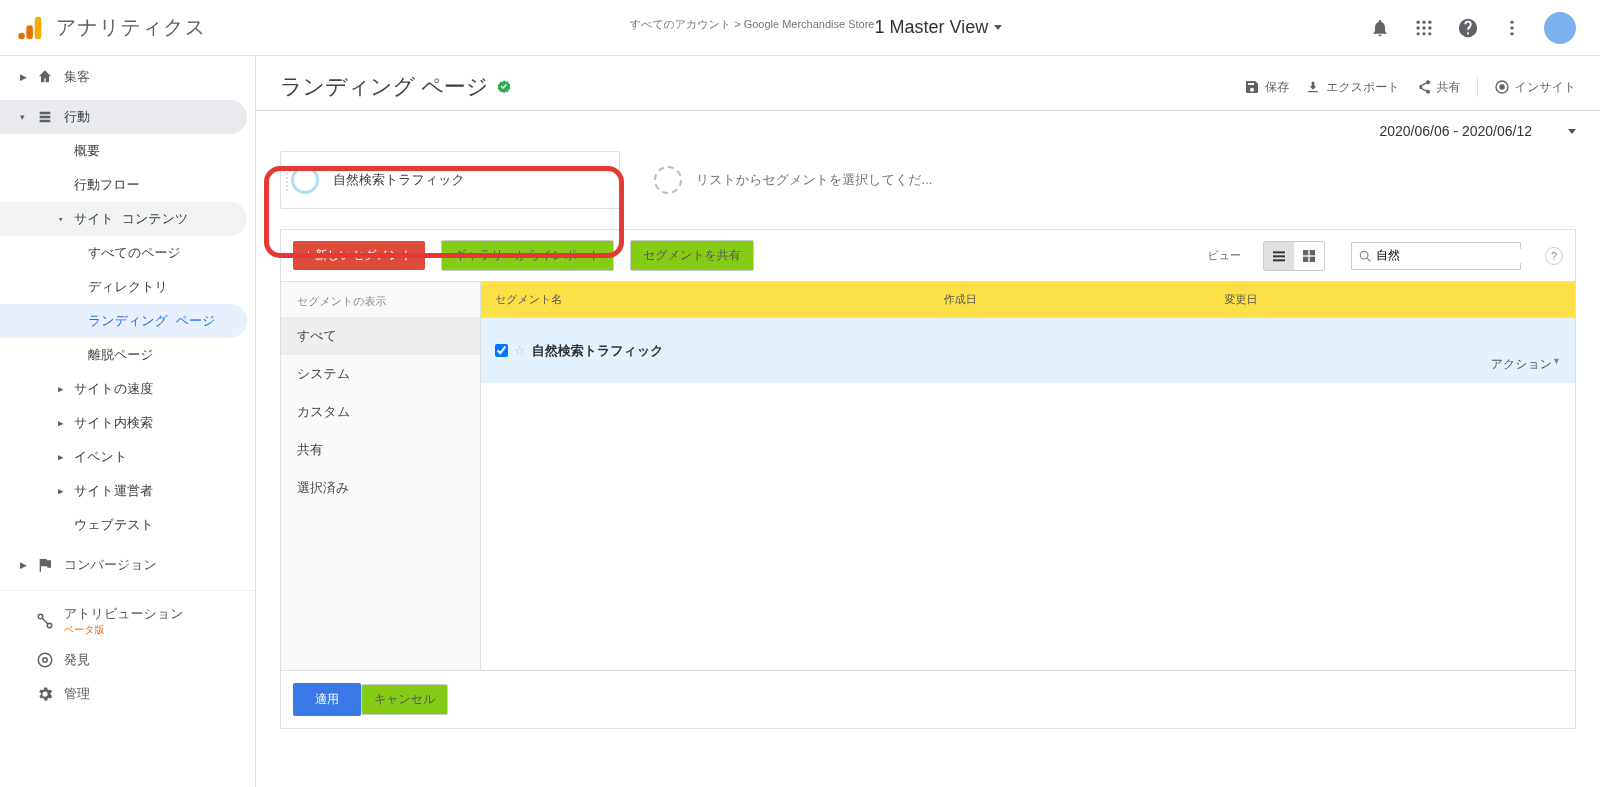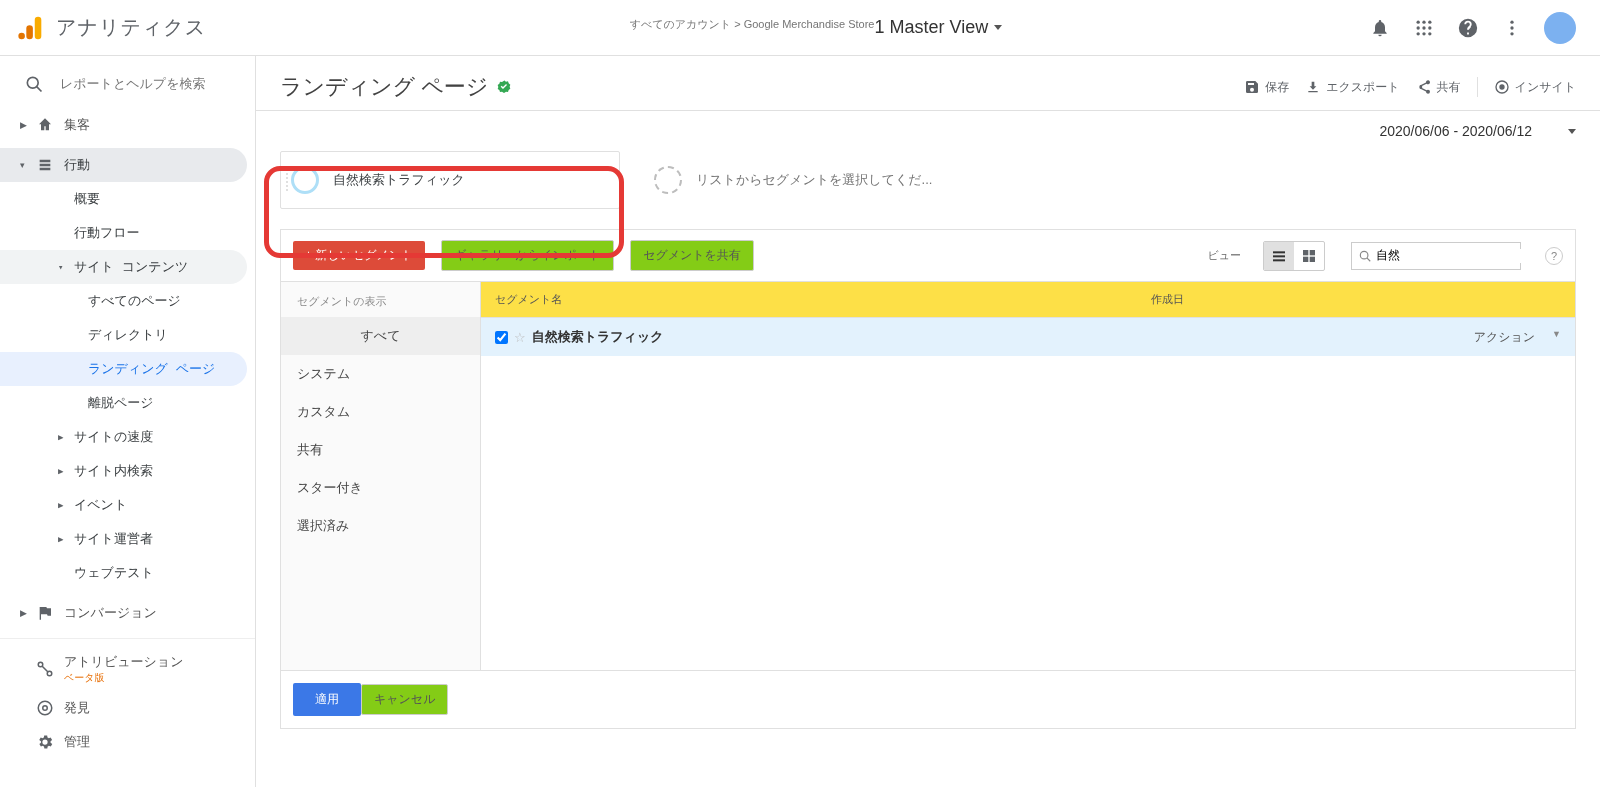--- a/index.html
+++ b/index.html
@@ -66,31 +66,31 @@
     .view-modes{ display:flex; border:1px solid #ccc; border-radius:2px; overflow:hidden;}
     .vm{ width:30px; height:28px; display:flex; align-items:center; justify-content:center; cursor:pointer; color:#5f6368;}
     .vm.active{ background:#e0e0e0; color:#333;}
     .search-box{ display:flex; align-items:center; border:1px solid #ccc; width:170px; height:28px; padding:0 6px; gap:4px; color:#888;}
     .search-box input{ border:none; outline:none; font-size:12px; flex:1; }
     .help-c{ width:18px; height:18px; border:1px solid #ccc; border-radius:50%; display:flex; align-items:center; justify-content:center; color:#888; font-size:11px; margin-left:8px; cursor:pointer;}
     .modal-body{ display:flex; flex:1; border-top:1px solid #e0e0e0; overflow:hidden;}
     .mside{ width:200px; border-right:1px solid #e0e0e0; background:#fafafa;}
     .mside-title{ font-size:11px; color:#888; padding:12px 16px 8px 16px;}
     .mside-item{ padding:10px 16px; font-size:13px; color:#444; cursor:pointer;}
-    .mside-item.active{ background:#eeeeee;text-align:center;}
+    .mside-item.active{ background:#eeeeee;}
     .mtable{ flex:1; display:flex; flex-direction:column; overflow:hidden;}
     .mthead{ display:flex; padding:10px 14px; font-size:11px; color:#555; background:#fde047; border-bottom:1px solid #e0e0e0;}
     .th-col1{ flex:1.6;}
     .th-col2{ flex:1;}
     .th-col3{ flex:1.2;}
     .mrow{ display:flex; align-items:center; padding:10px 14px; font-size:13px; background:#e3f2fd;}
     .mrow .star{ color:#bbb; margin:0 6px;}
     .mrow .row-name{ font-weight:bold; flex:1.6;}
     .mrow .cell2{ flex:1;}
-    .action-cell{ flex:1.2; color:#555; font-size:12px; text-align:right; display:flex; justify-content:flex-end; gap:17px;}
+    .action-cell{ flex:1.2; color:#555; font-size:12px; text-align:right; display:flex; justify-content:flex-end; gap:0;margin-top:28px;}
     .action-caret{ font-size:9px; color:#888;}
     .modal-footer{ display:flex; padding:12px; align-items:center; border-top:1px solid #e0e0e0;}
     svg{ display:block;}
   </style>
 </head>
 <body>
 
 <div class="header">
   <div class="logo-area">
     <span>
@@ -139,29 +139,20 @@
           <circle cx="12" cy="12" r="2"></circle>
           <circle cx="12" cy="19" r="2"></circle>
         </svg>
       </span>
     <div class="avatar"></div>
   </div>
 </div>
 
 <div class="main">
   <div class="sidebar">
-    <div class="search-row">
-      <span>
-          <svg width="20" height="20" viewBox="0 0 24 24" fill="none" stroke="#5f6368" stroke-width="2">
-            <circle cx="10.5" cy="10.5" r="6.5"></circle>
-            <line x1="21" y1="21" x2="15.2" y2="15.2"></line>
-          </svg>
-        </span>
-      <span style="color:#757575">レポートとヘルプを検索</span>
-    </div>
     <div class="nav-item">
         <span class="expand">▶</span>
         <span class="nav-item-icon">
           <svg width="16" height="16" viewBox="0 0 24 24" fill="#5f6368">
             <path d="M12 2l-9 9h3v9h5v-6h2v6h5v-9h3z"></path>
           </svg>
         </span>
         <span>集客</span>
       </div>
     <div class="nav-item active-dark" style="margin-top:6px;">
@@ -358,27 +349,27 @@
         </div>
         <span class="help-c">?</span>
       </div>
       <div class="modal-body">
         <div class="mside">
           <div class="mside-title">セグメントの表示</div>
           <div class="mside-item active">すべて</div>
           <div class="mside-item">システム</div>
           <div class="mside-item">カスタム</div>
           <div class="mside-item">共有</div>
-          <div class="mside-item">スター付き</div>
           <div class="mside-item">選択済み</div>
         </div>
         <div class="mtable">
           <div class="mthead">
             <span class="th-col1">セグメント名</span>
             <span class="th-col2">作成日</span>
+            <span class="th-col3">変更日</span>
           </div>
           <div class="mrow">
             <input type="checkbox" checked="" style="">
             <span class="star">☆</span>
             <span class="row-name">自然検索トラフィック</span>
             <span class="cell2"></span>
             <span class="action-cell">
                 <span>アクション</span>
                 <span class="action-caret">▼</span>
               </span>

